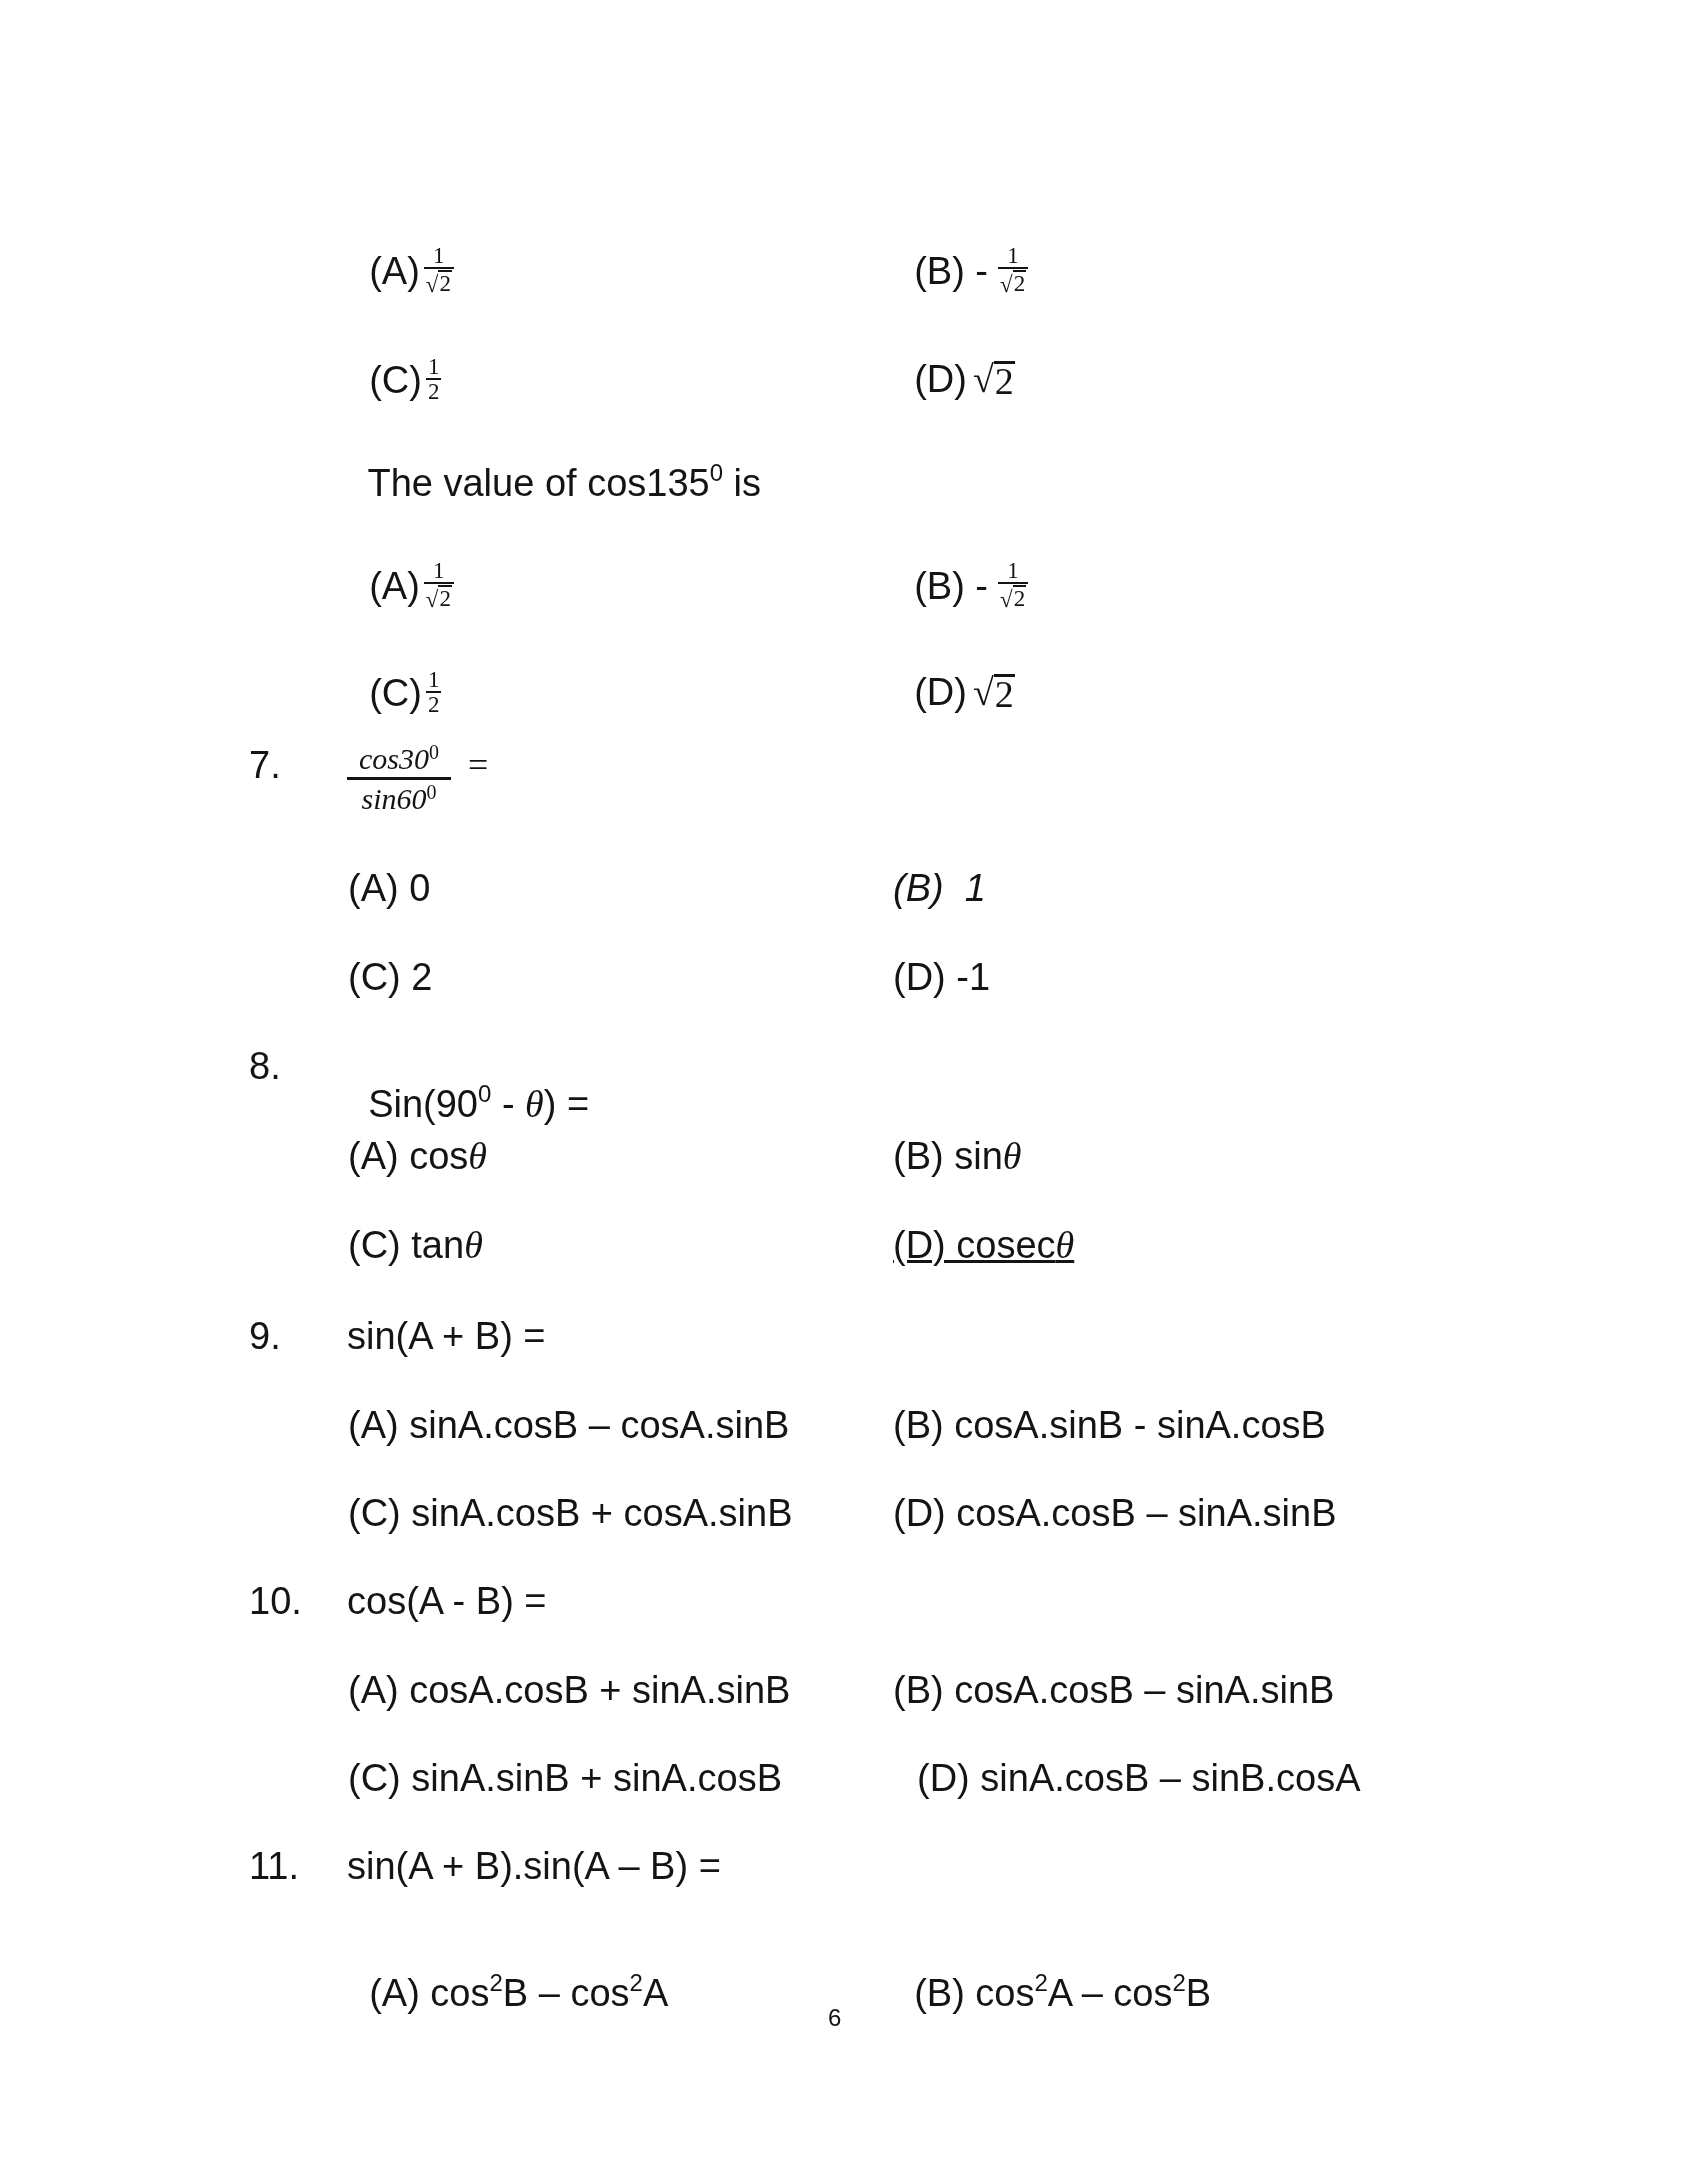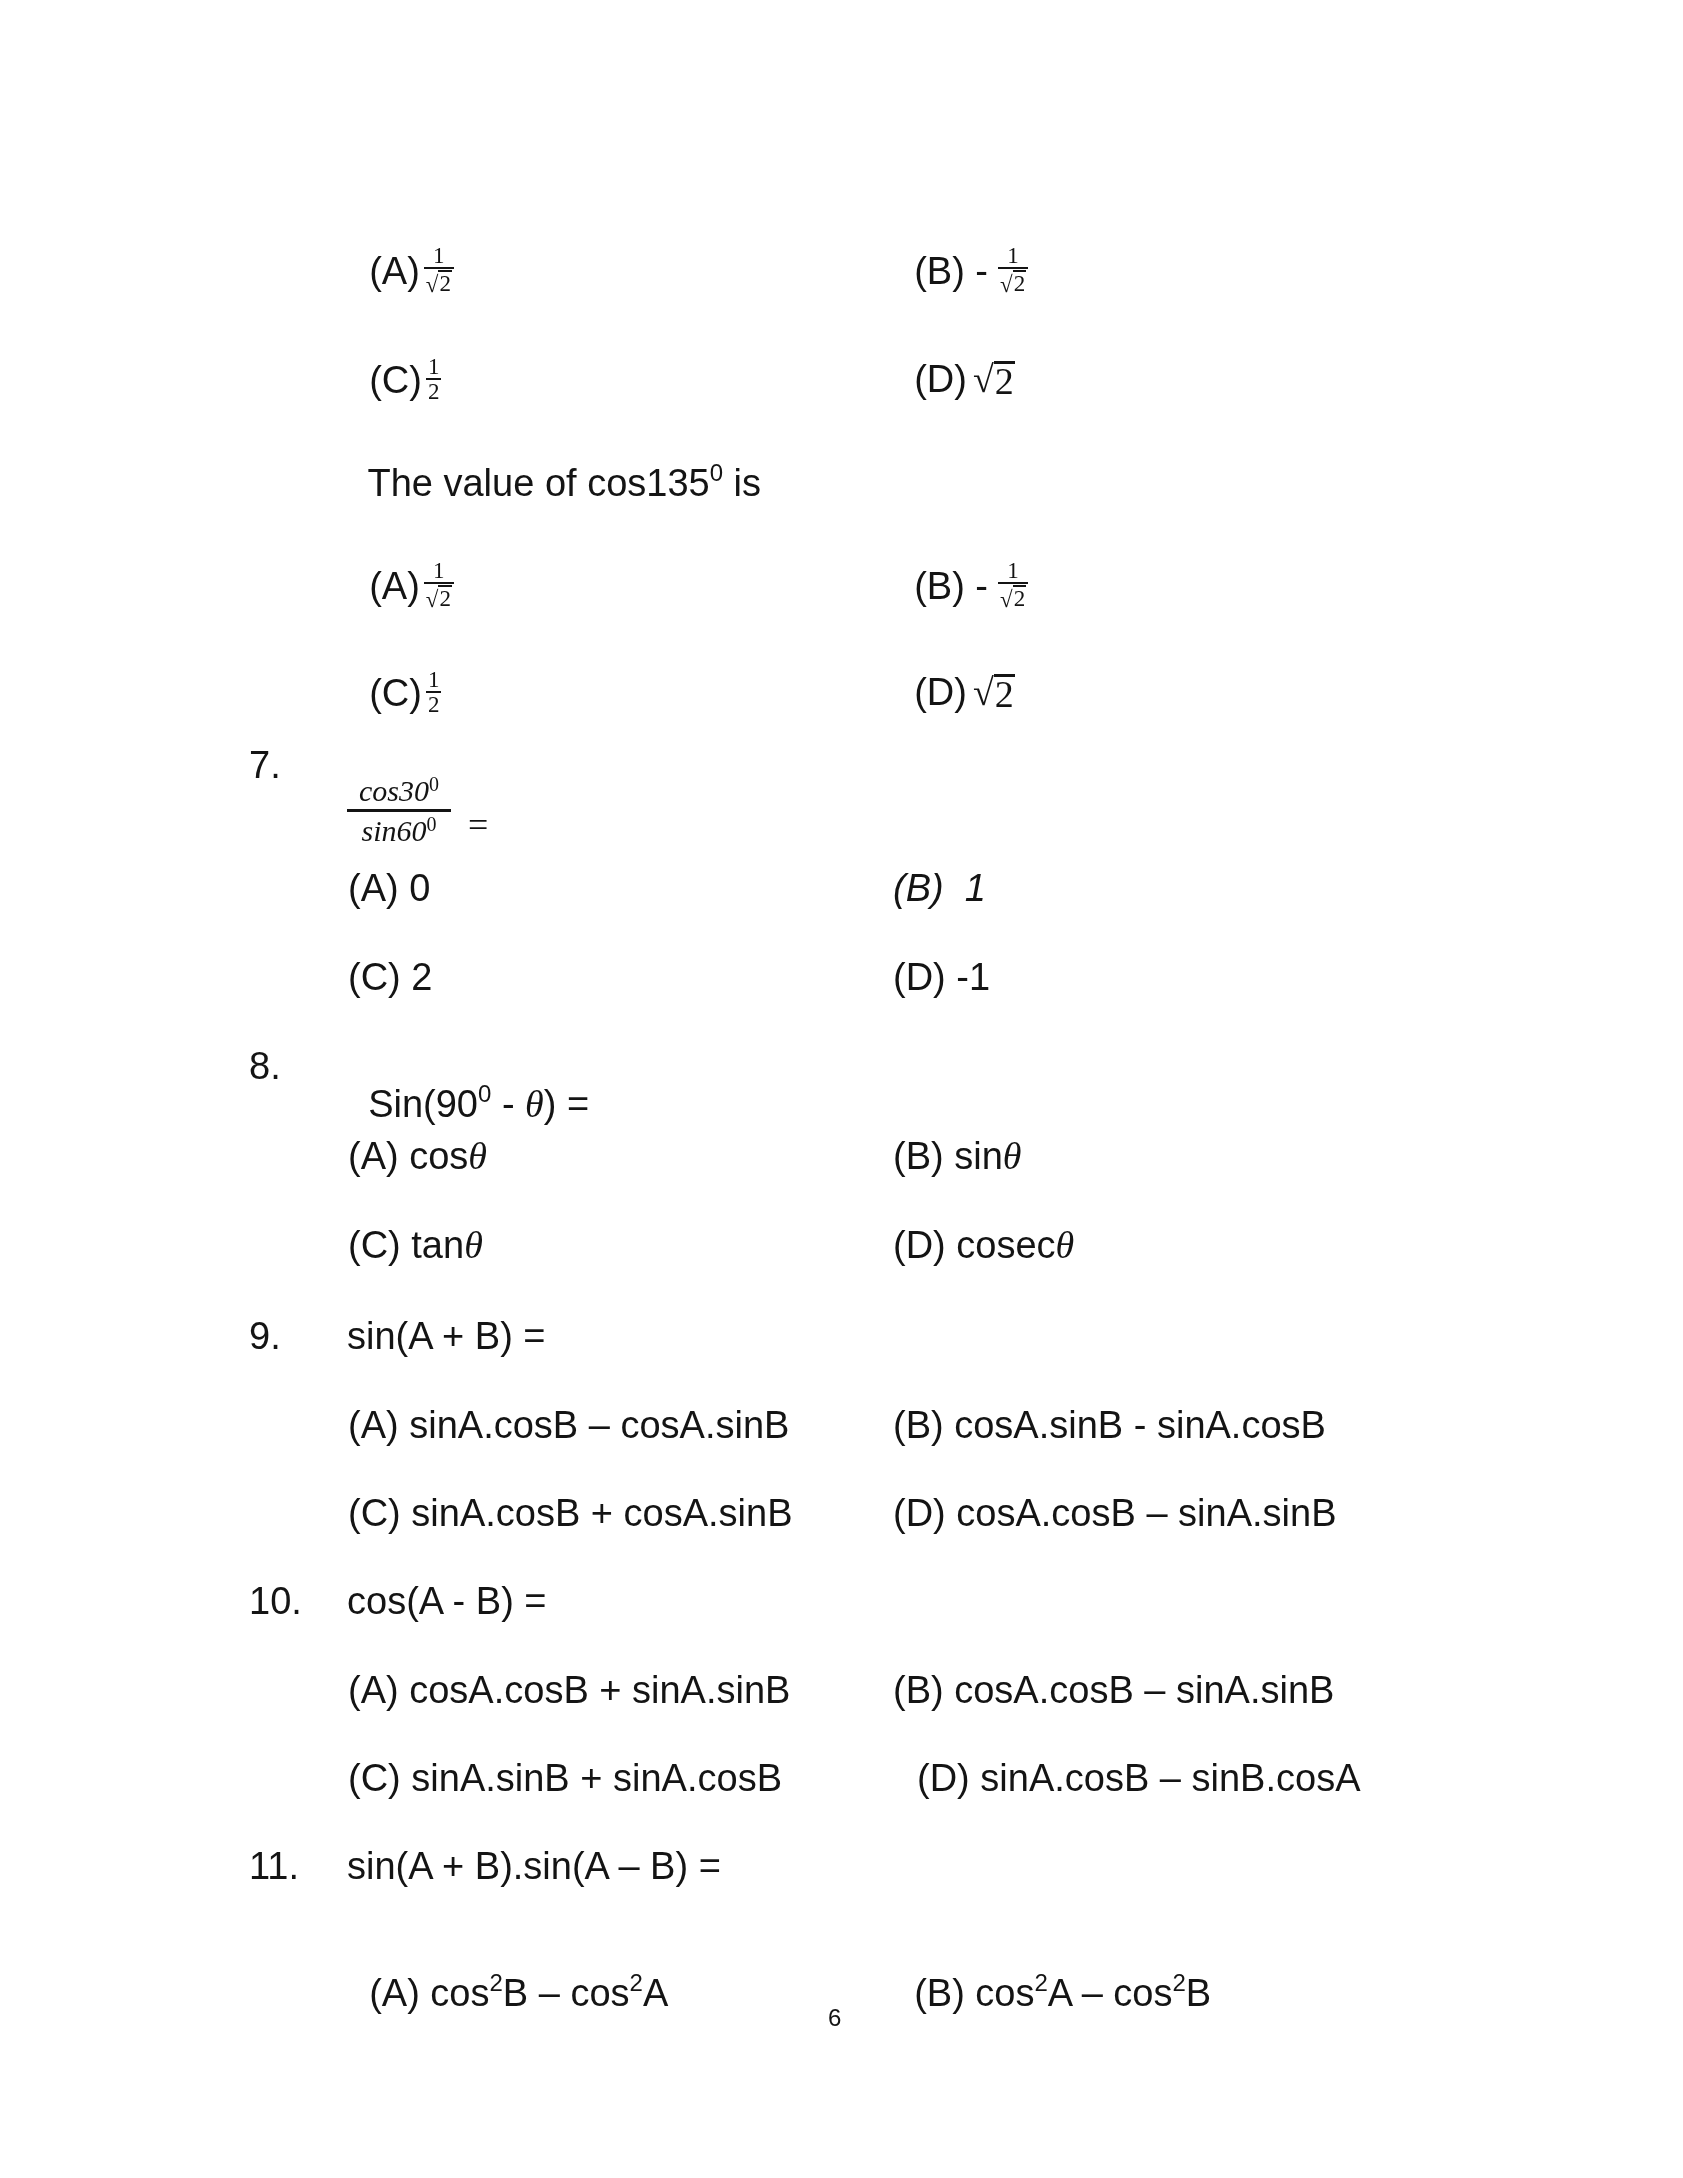--- a/index.html
+++ b/index.html
@@ -17,21 +17,21 @@
           font-family:"Liberation Serif", serif; font-size:23px; line-height:21px; margin-left:4px;
           position:relative; top:-4px; }
   .frac .num-part { padding:0 2px; }
   .frac .bar { align-self:stretch; border-top:2.5px solid #141414; height:0; margin:1px 0; }
   .frac .den-part { padding:0 2px; }
   .sqrt { display:inline-flex; align-items:flex-end; }
   .sqrt .rad { font-size:1em; }
   .sqrt .radicand { border-top:2.5px solid #141414; padding:0 1px; line-height:1em; }
   .sqrt-big { font-family:"Liberation Serif", serif; font-size:38px; display:inline-flex; align-items:flex-end; margin-left:6px; }
   .sqrt-big .radicand { border-top:3px solid #141414; line-height:34px; padding:0 1px; }
-  .bigfrac { position:absolute; left:347px; top:776px; display:flex; align-items:flex-end; }
+  .bigfrac { position:absolute; left:347px; top:744px; display:flex; align-items:flex-start; }
   .bigfrac .stack { display:inline-flex; flex-direction:column; align-items:center;
                     font-family:"Liberation Serif", serif; font-style:italic; font-size:30px; line-height:30px; }
   .bigfrac .bar { align-self:stretch; border-top:3px solid #141414; margin:3px 0 4px 0; width:104px; }
   .bigfrac .stack sup { font-size:20px; font-style:normal; position:relative; top:-10px; line-height:0; vertical-align:0; }
   .bigfrac .eq { font-family:"Liberation Serif", serif; font-size:36px; margin-left:17px; }
   .pagenum { position:absolute; left:828px; top:2006px; font-size:24px; line-height:24px; font-family:"Liberation Sans", sans-serif; }
 </style>
 </head>
 <body>
 
@@ -78,21 +78,21 @@
 <div class="row col-left" style="top:958px;">(C) 2</div>
 <div class="row col-right" style="top:958px;">(D) -1</div>
 
 <div class="row num" style="top:1047px;">8.</div>
 <div class="row text" style="top:1047px;">
   <span>Sin(90</span><sup class="deg">0</sup><span> - </span><span class="it">θ</span><span>) =</span>
 </div>
 <div class="row col-left" style="top:1137px;"><span>(A) cos</span><span class="it">θ</span></div>
 <div class="row col-right" style="top:1137px;"><span>(B) sin</span><span class="it">θ</span></div>
 <div class="row col-left" style="top:1226px;text-align:center;"><span>(C) tan</span><span class="it">θ</span></div>
-<div class="row col-right" style="top:1226px;"><span>(D) cosec</span><span class="it">θ</span></div>
+<div class="row col-right" style="top:1226px;text-decoration:underline;"><span>(D) cosec</span><span class="it">θ</span></div>
 
 <div class="row num" style="top:1317px;">9.</div>
 <div class="row text" style="top:1317px;">sin(A + B) =</div>
 <div class="row col-left" style="top:1406px;">(A) sinA.cosB – cosA.sinB</div>
 <div class="row col-right" style="top:1406px;">(B) cosA.sinB - sinA.cosB</div>
 <div class="row col-left" style="top:1494px;">(C) sinA.cosB + cosA.sinB</div>
 <div class="row col-right" style="top:1494px;">(D) cosA.cosB – sinA.sinB</div>
 
 <div class="row num" style="top:1582px;">10.</div>
 <div class="row text" style="top:1582px;">cos(A - B) =</div>

